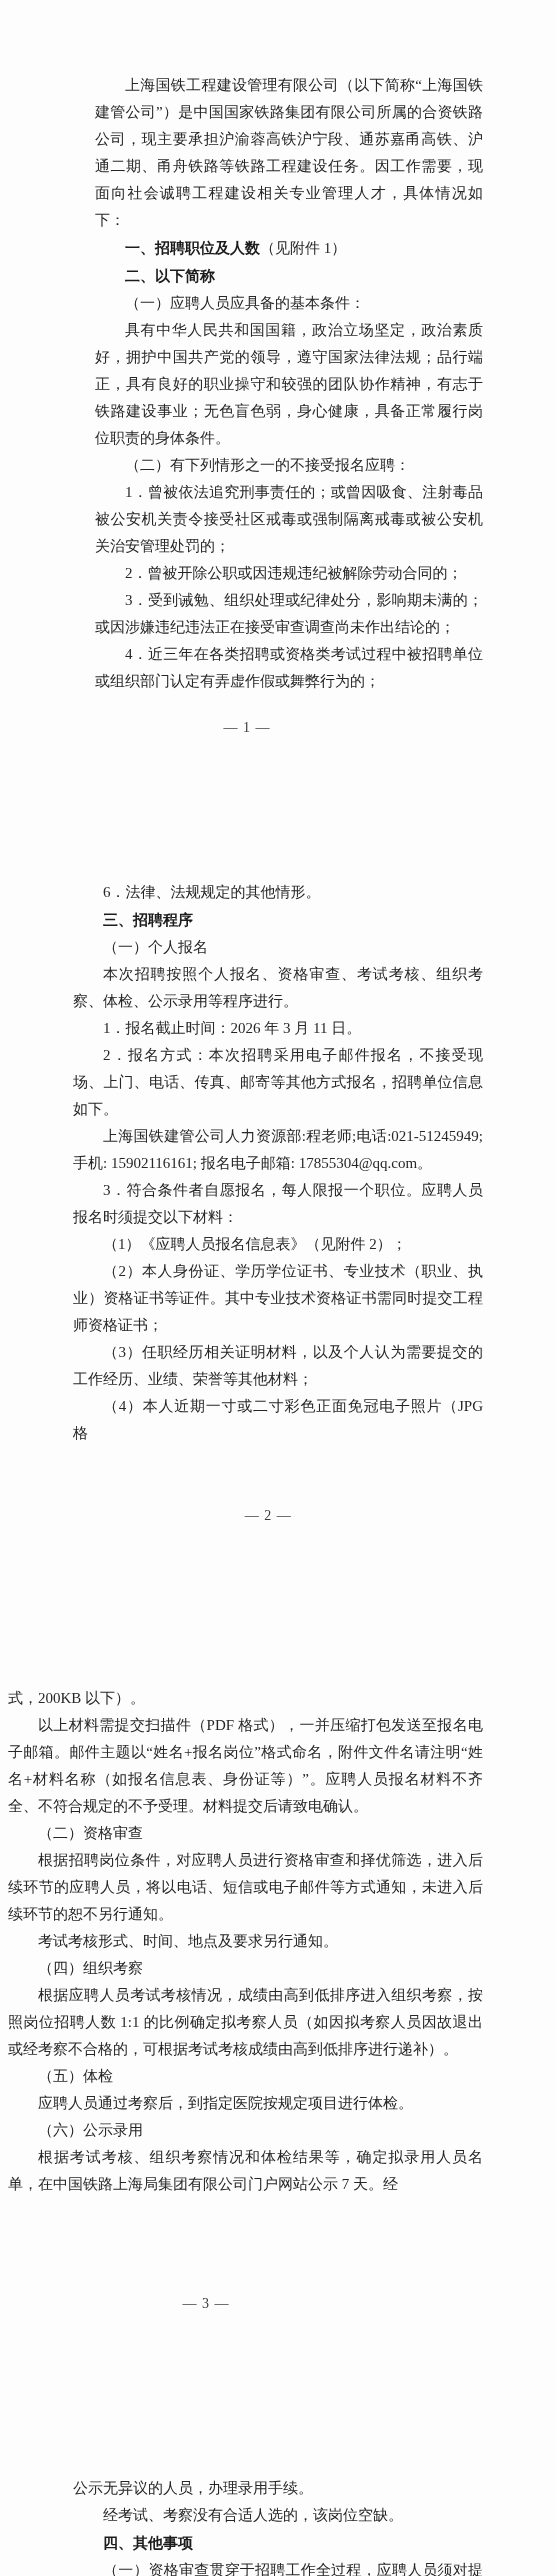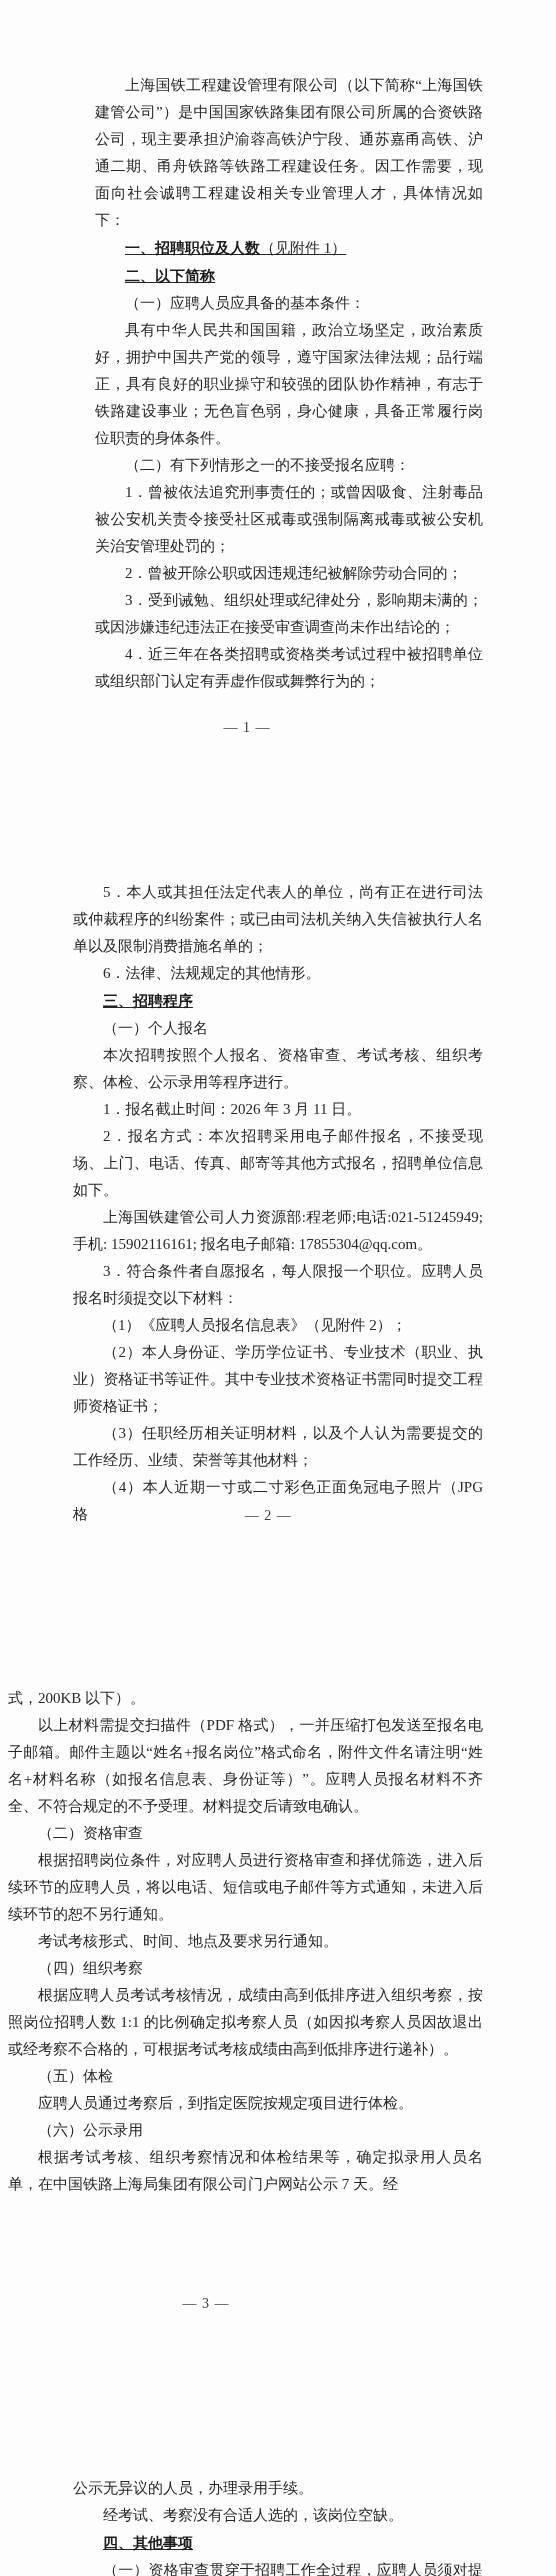--- a/index.html
+++ b/index.html
@@ -10,21 +10,21 @@
     font-size:15px;line-height:27px;
   }
   .page{position:relative;overflow:hidden;}
   .page .content{padding:0 73px;text-align:justify;}
   .page-1{height:754px;padding-left:22px;} .page-1 .content{padding-top:72px;}
   .page-2{height:788px;} .page-2 .content{padding-top:125px;}
   .page-3{height:788px;} .page-3 .content{padding-top:143px;padding-left:8px;}
   .page-4{height:788px;} .page-4 .content{padding-top:145px;}
   .para{text-indent:2em;margin:0;}
   .cont{text-indent:0;margin:0;}
-  .head{text-indent:2em;margin:0;text-decoration:underline;}
+  .head{text-indent:2em;margin:0;}
   .head .hlabel{font-family:"Liberation Sans","DejaVu Sans",sans-serif;font-weight:bold;color:#1c1c1c;}
   .page-num{
     position:absolute;top:748px;left:0;width:100%;text-align:center;
     font-size:14px;color:#3a3a3a;letter-spacing:1px;
   }
   .page-1 .page-num{top:714px;transform:translateX(-31px);}
   .page-2 .page-num{transform:translateX(-9.8px);}
   .page-3 .page-num{transform:translateX(-72px);}
 </style>
 </head>
@@ -43,21 +43,20 @@
           <p class="para">（二）有下列情形之一的不接受报名应聘：</p>
           <p class="para">1．曾被依法追究刑事责任的；或曾因吸食、注射毒品被公安机关责令接受社区戒毒或强制隔离戒毒或被公安机关治安管理处罚的；</p>
           <p class="para">2．曾被开除公职或因违规违纪被解除劳动合同的；</p>
           <p class="para">3．受到诫勉、组织处理或纪律处分，影响期未满的；或因涉嫌违纪违法正在接受审查调查尚未作出结论的；</p>
           <p class="para">4．近三年在各类招聘或资格类考试过程中被招聘单位或组织部门认定有弄虚作假或舞弊行为的；</p>
         </div>
         <div class="page-num">— 1 —</div>
       </div>
       <div class="page page-2">
         <div class="content">
-          <p class="para">5．本人或其担任法定代表人的单位，尚有正在进行司法或仲裁程序的纠纷案件；或已由司法机关纳入失信被执行人名单以及限制消费措施名单的；</p>
           <p class="para">6．法律、法规规定的其他情形。</p>
           <p class="head"><span class="hlabel">三、招聘程序</span><span></span></p>
           <p class="para">（一）个人报名</p>
           <p class="para">本次招聘按照个人报名、资格审查、考试考核、组织考察、体检、公示录用等程序进行。</p>
           <p class="para">1．报名截止时间：2026 年 3 月 11 日。</p>
           <p class="para">2．报名方式：本次招聘采用电子邮件报名，不接受现场、上门、电话、传真、邮寄等其他方式报名，招聘单位信息如下。</p>
           <p class="para">上海国铁建管公司人力资源部:程老师;电话:021-51245949;手机: 15902116161; 报名电子邮箱: 17855304@qq.com。</p>
           <p class="para">3．符合条件者自愿报名，每人限报一个职位。应聘人员报名时须提交以下材料：</p>
           <p class="para">（1）《应聘人员报名信息表》（见附件 2）；</p>
           <p class="para">（2）本人身份证、学历学位证书、专业技术（职业、执业）资格证书等证件。其中专业技术资格证书需同时提交工程师资格证书；</p>

